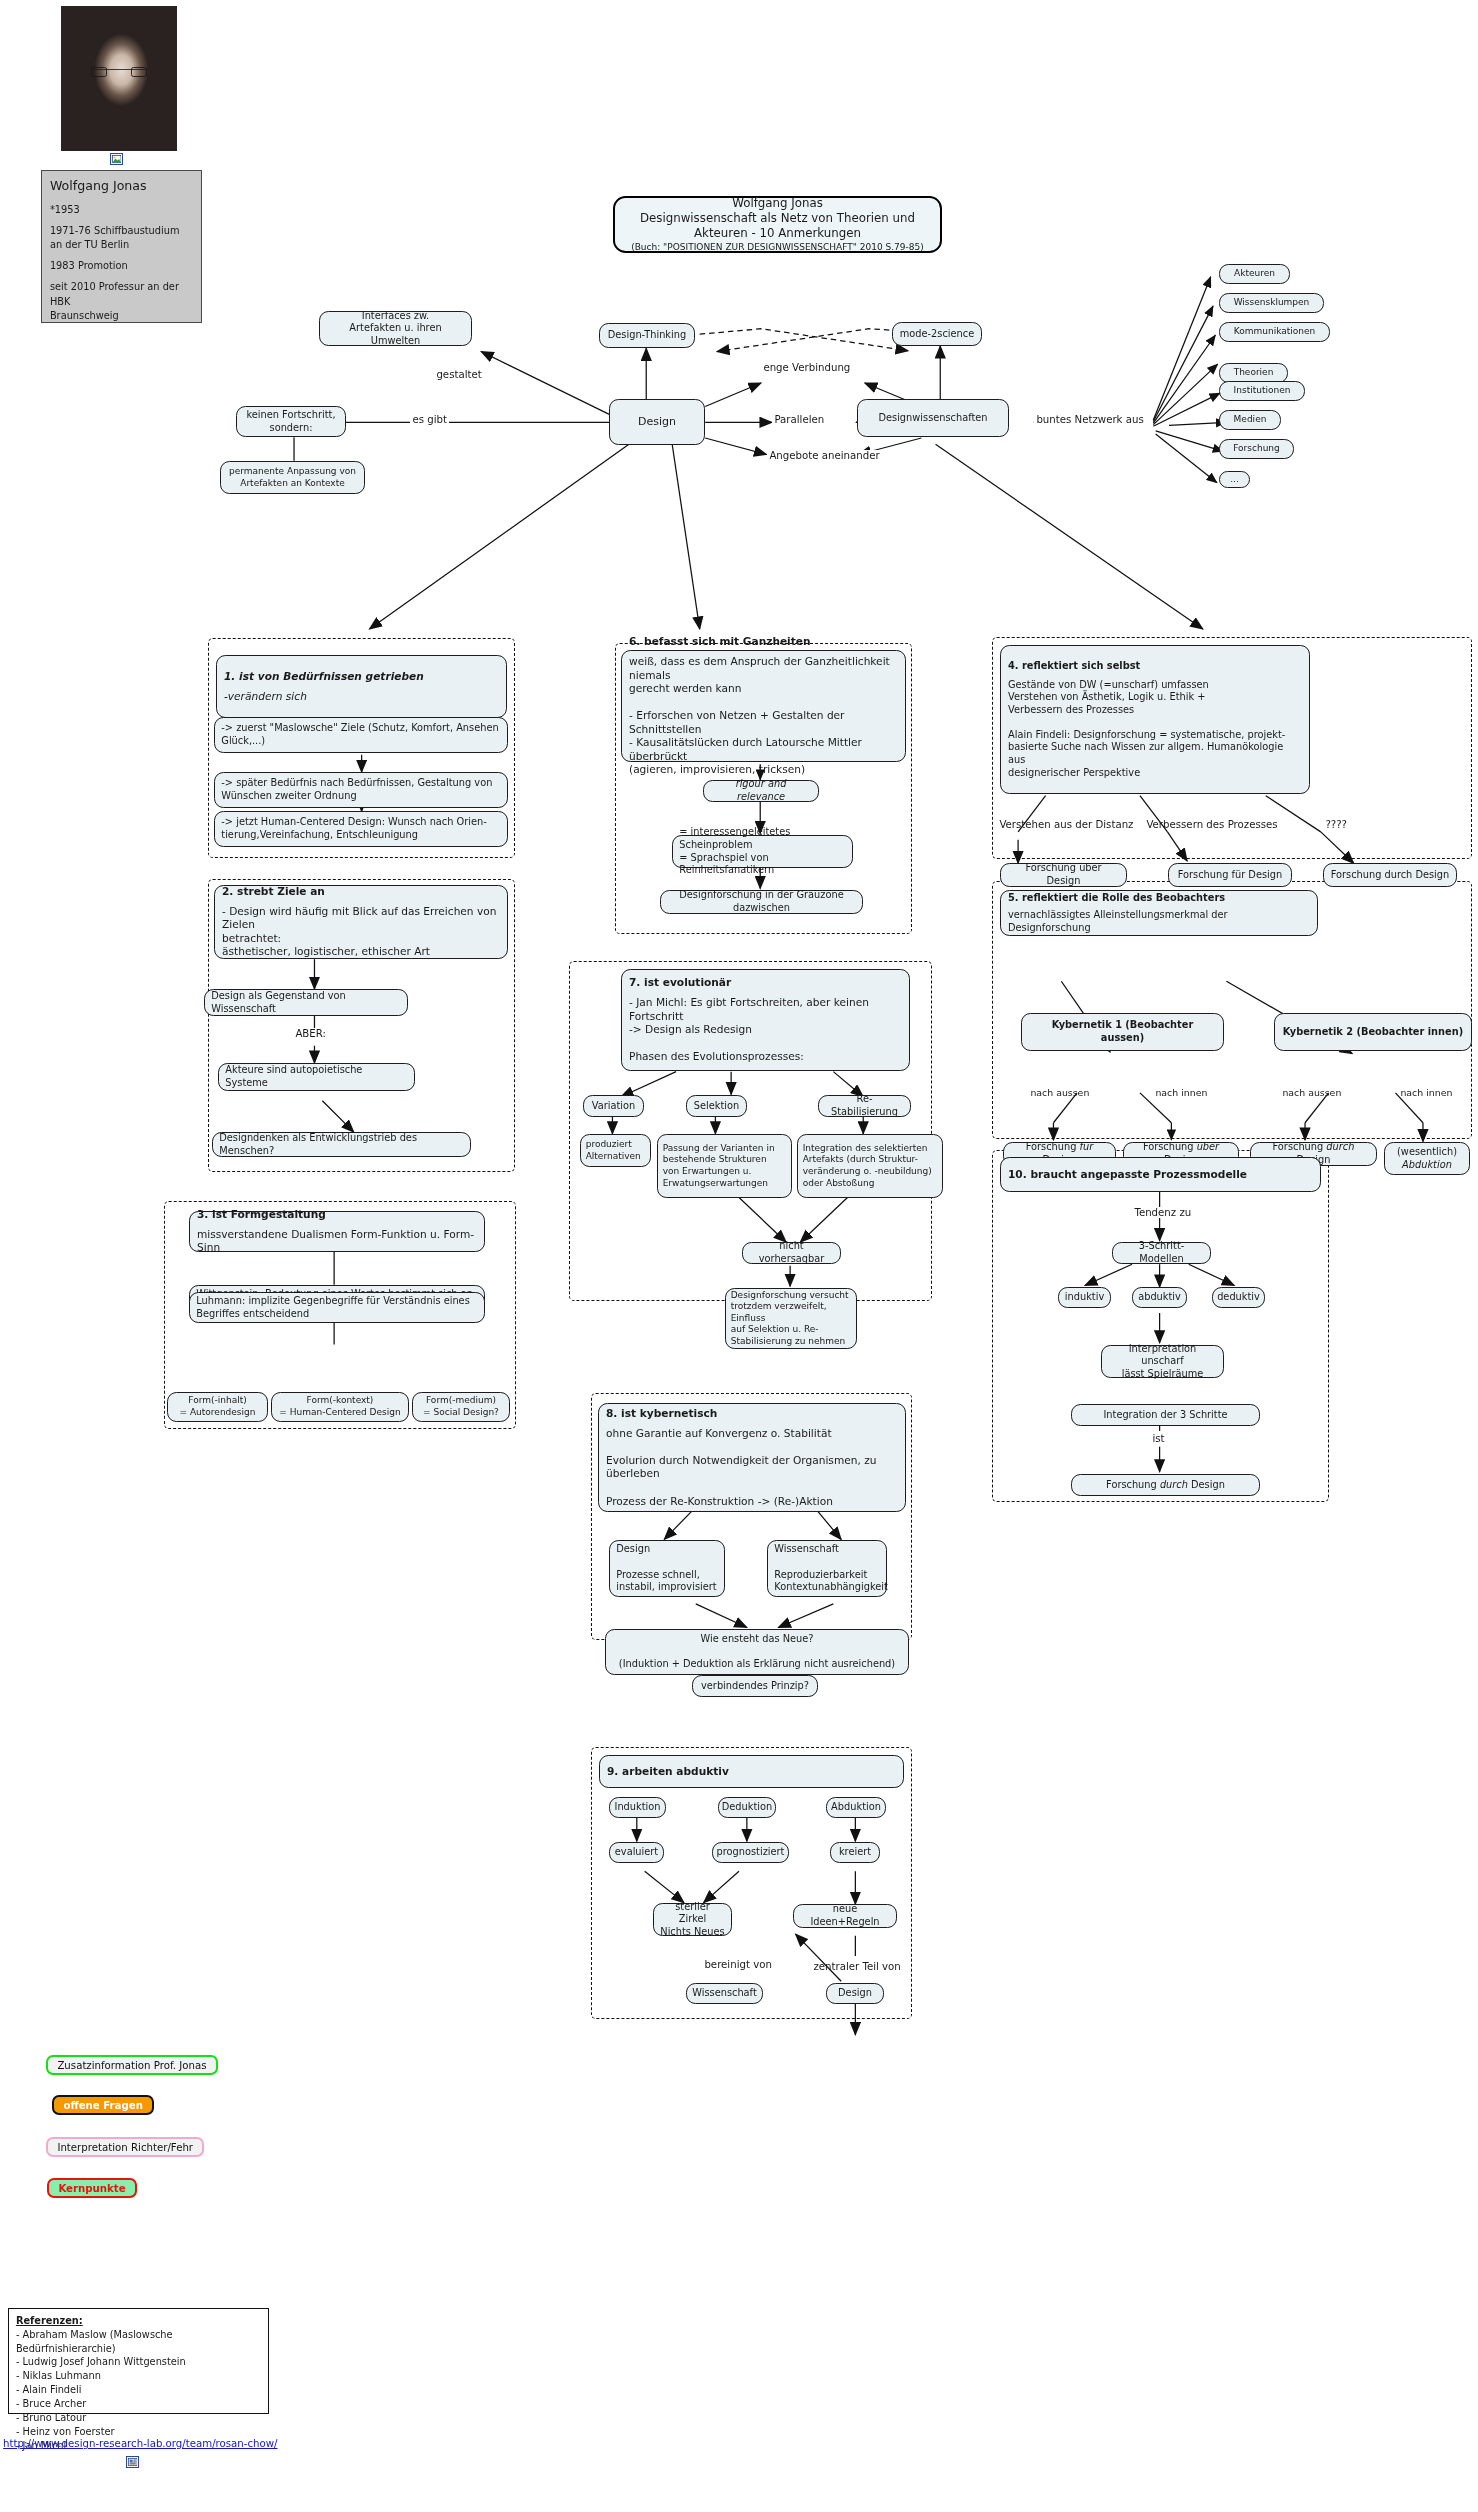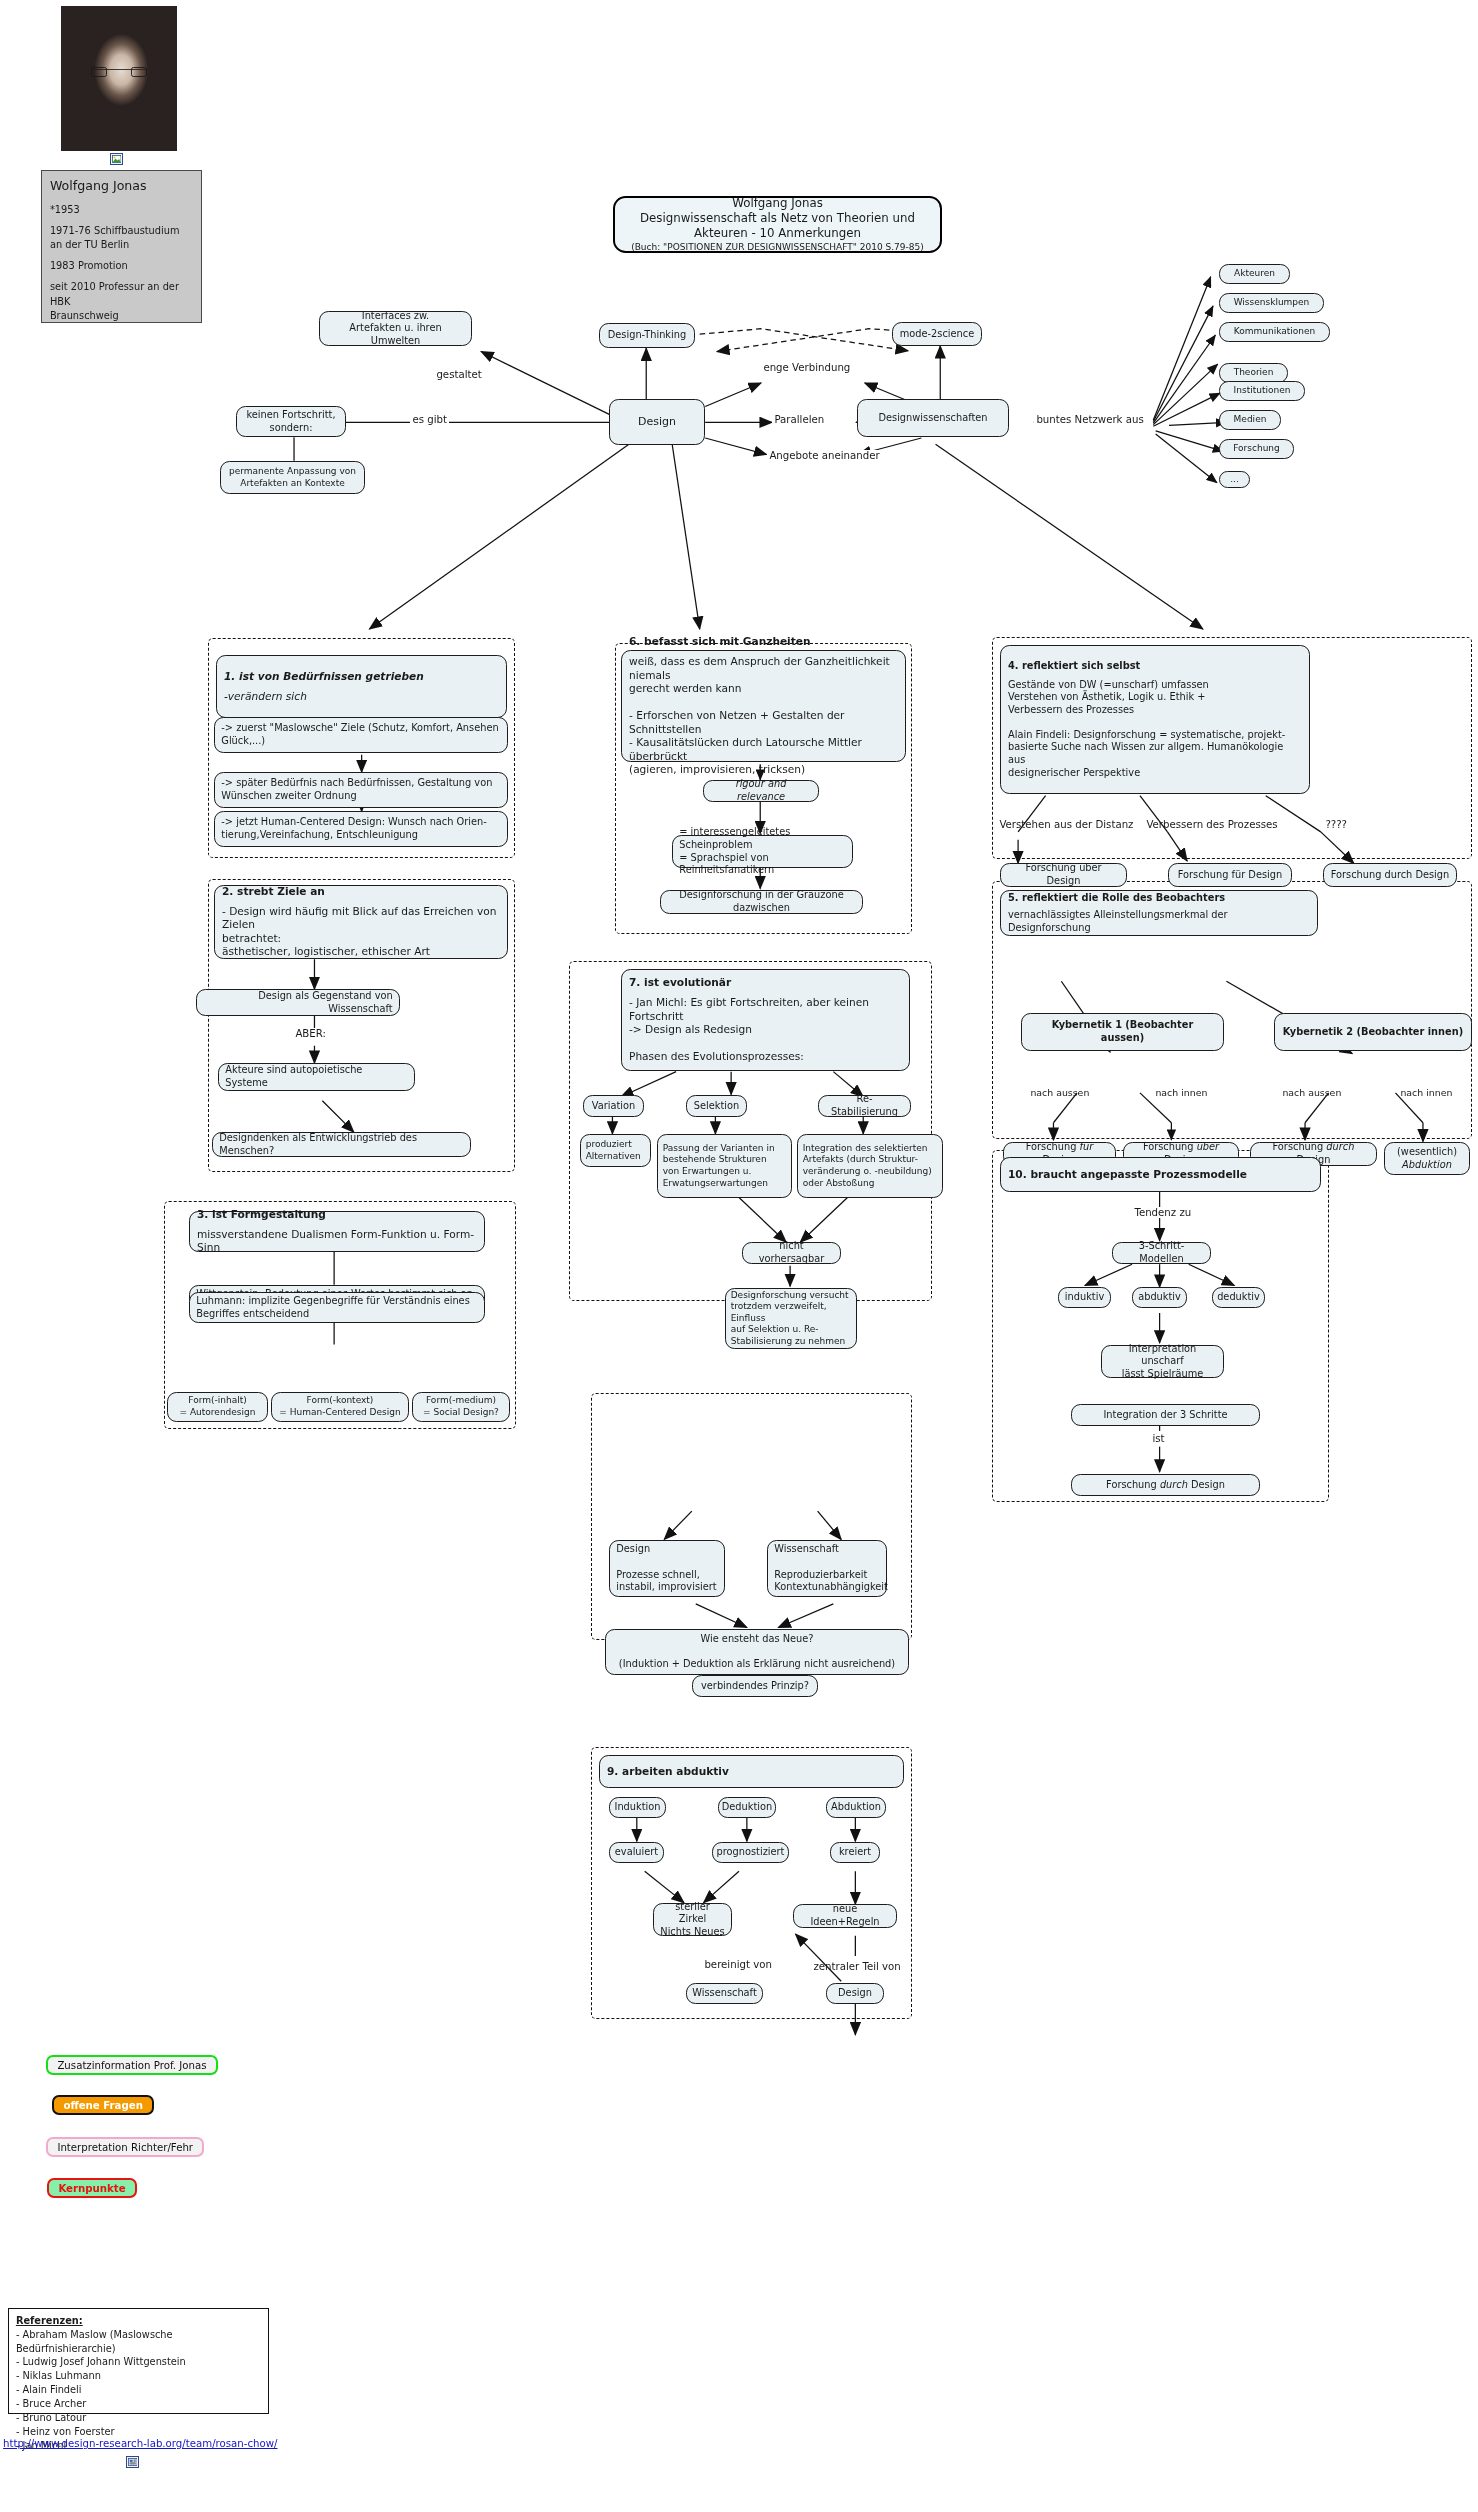--- a/index.html
+++ b/index.html
@@ -280,21 +280,21 @@
   <div class="node small" style="left:214px; top:811px; width:294px; height:36px;">-&gt; jetzt Human-Centered Design: Wunsch nach Orien-
 tierung,Vereinfachung, Entschleunigung</div>
 
   <div class="group" style="left:208px; top:879px; width:307px; height:293px;"></div>
   <div class="node" style="left:214px; top:885px; width:294px; height:74px;">
     <span class="sec-head">2. strebt Ziele an</span>
     <span class="sec-body">- Design wird häufig mit Blick auf das Erreichen von Zielen
 betrachtet:
 ästhetischer, logistischer, ethischer Art</span>
   </div>
-  <div class="node small" style="left:196px; top:989px; width:204px; height:27px;text-align:right;">Design als Gegenstand von Wissenschaft</div>
+  <div class="node small" style="left:204px; top:989px; width:204px; height:27px;">Design als Gegenstand von Wissenschaft</div>
   <span class="edge-label" style="left:293px; top:1028px;">ABER:</span>
   <div class="node small" style="left:218px; top:1063px; width:197px; height:28px;">Akteure sind autopoietische Systeme</div>
   <div class="node small" style="left:212px; top:1132px; width:259px; height:25px;">Designdenken als Entwicklungstrieb des Menschen?</div>
 
   <div class="group" style="left:164px; top:1201px; width:352px; height:228px;"></div>
   <div class="node" style="left:189px; top:1211px; width:296px; height:41px;">
     <span class="sec-head">3. ist Formgestaltung</span>
     <span class="sec-body">missverstandene Dualismen Form-Funktion u. Form-Sinn</span>
   </div>
   <div class="node small" style="left:189px; top:1285px; width:296px; height:31px;">Wittgenstein: Bedeutung eines Wortes bestimmt sich an
@@ -344,20 +344,28 @@
 Artefakts (durch Struktur-
 veränderung o. -neubildung)
 oder  Abstoßung</div>
   <div class="node center small" style="left:742px; top:1242px; width:99px; height:22px;">nicht vorhersagbar</div>
   <div class="node tiny" style="left:725px; top:1288px; width:132px; height:61px;">Designforschung versucht
 trotzdem verzweifelt, Einfluss
 auf Selektion u. Re-
 Stabilisierung zu nehmen</div>
 
   <div class="group" style="left:591px; top:1393px; width:321px; height:247px;"></div>
+  <div class="node" style="left:598px; top:1403px; width:308px; height:109px;">
+    <span class="sec-head">8. ist kybernetisch</span>
+    <span class="sec-body">ohne Garantie auf Konvergenz o. Stabilität
+
+Evolurion durch Notwendigkeit der Organismen, zu überleben
+
+Prozess der Re-Konstruktion -&gt; (Re-)Aktion</span>
+  </div>
   <div class="node small" style="left:609px; top:1540px; width:116px; height:57px;">Design
 
 Prozesse schnell,
 instabil, improvisiert</div>
   <div class="node small" style="left:767px; top:1540px; width:120px; height:57px;">Wissenschaft
 
 Reproduzierbarkeit
 Kontextunabhängigkeit</div>
   <div class="node center small" style="left:605px; top:1629px; width:304px; height:46px;">Wie ensteht das Neue?
 

